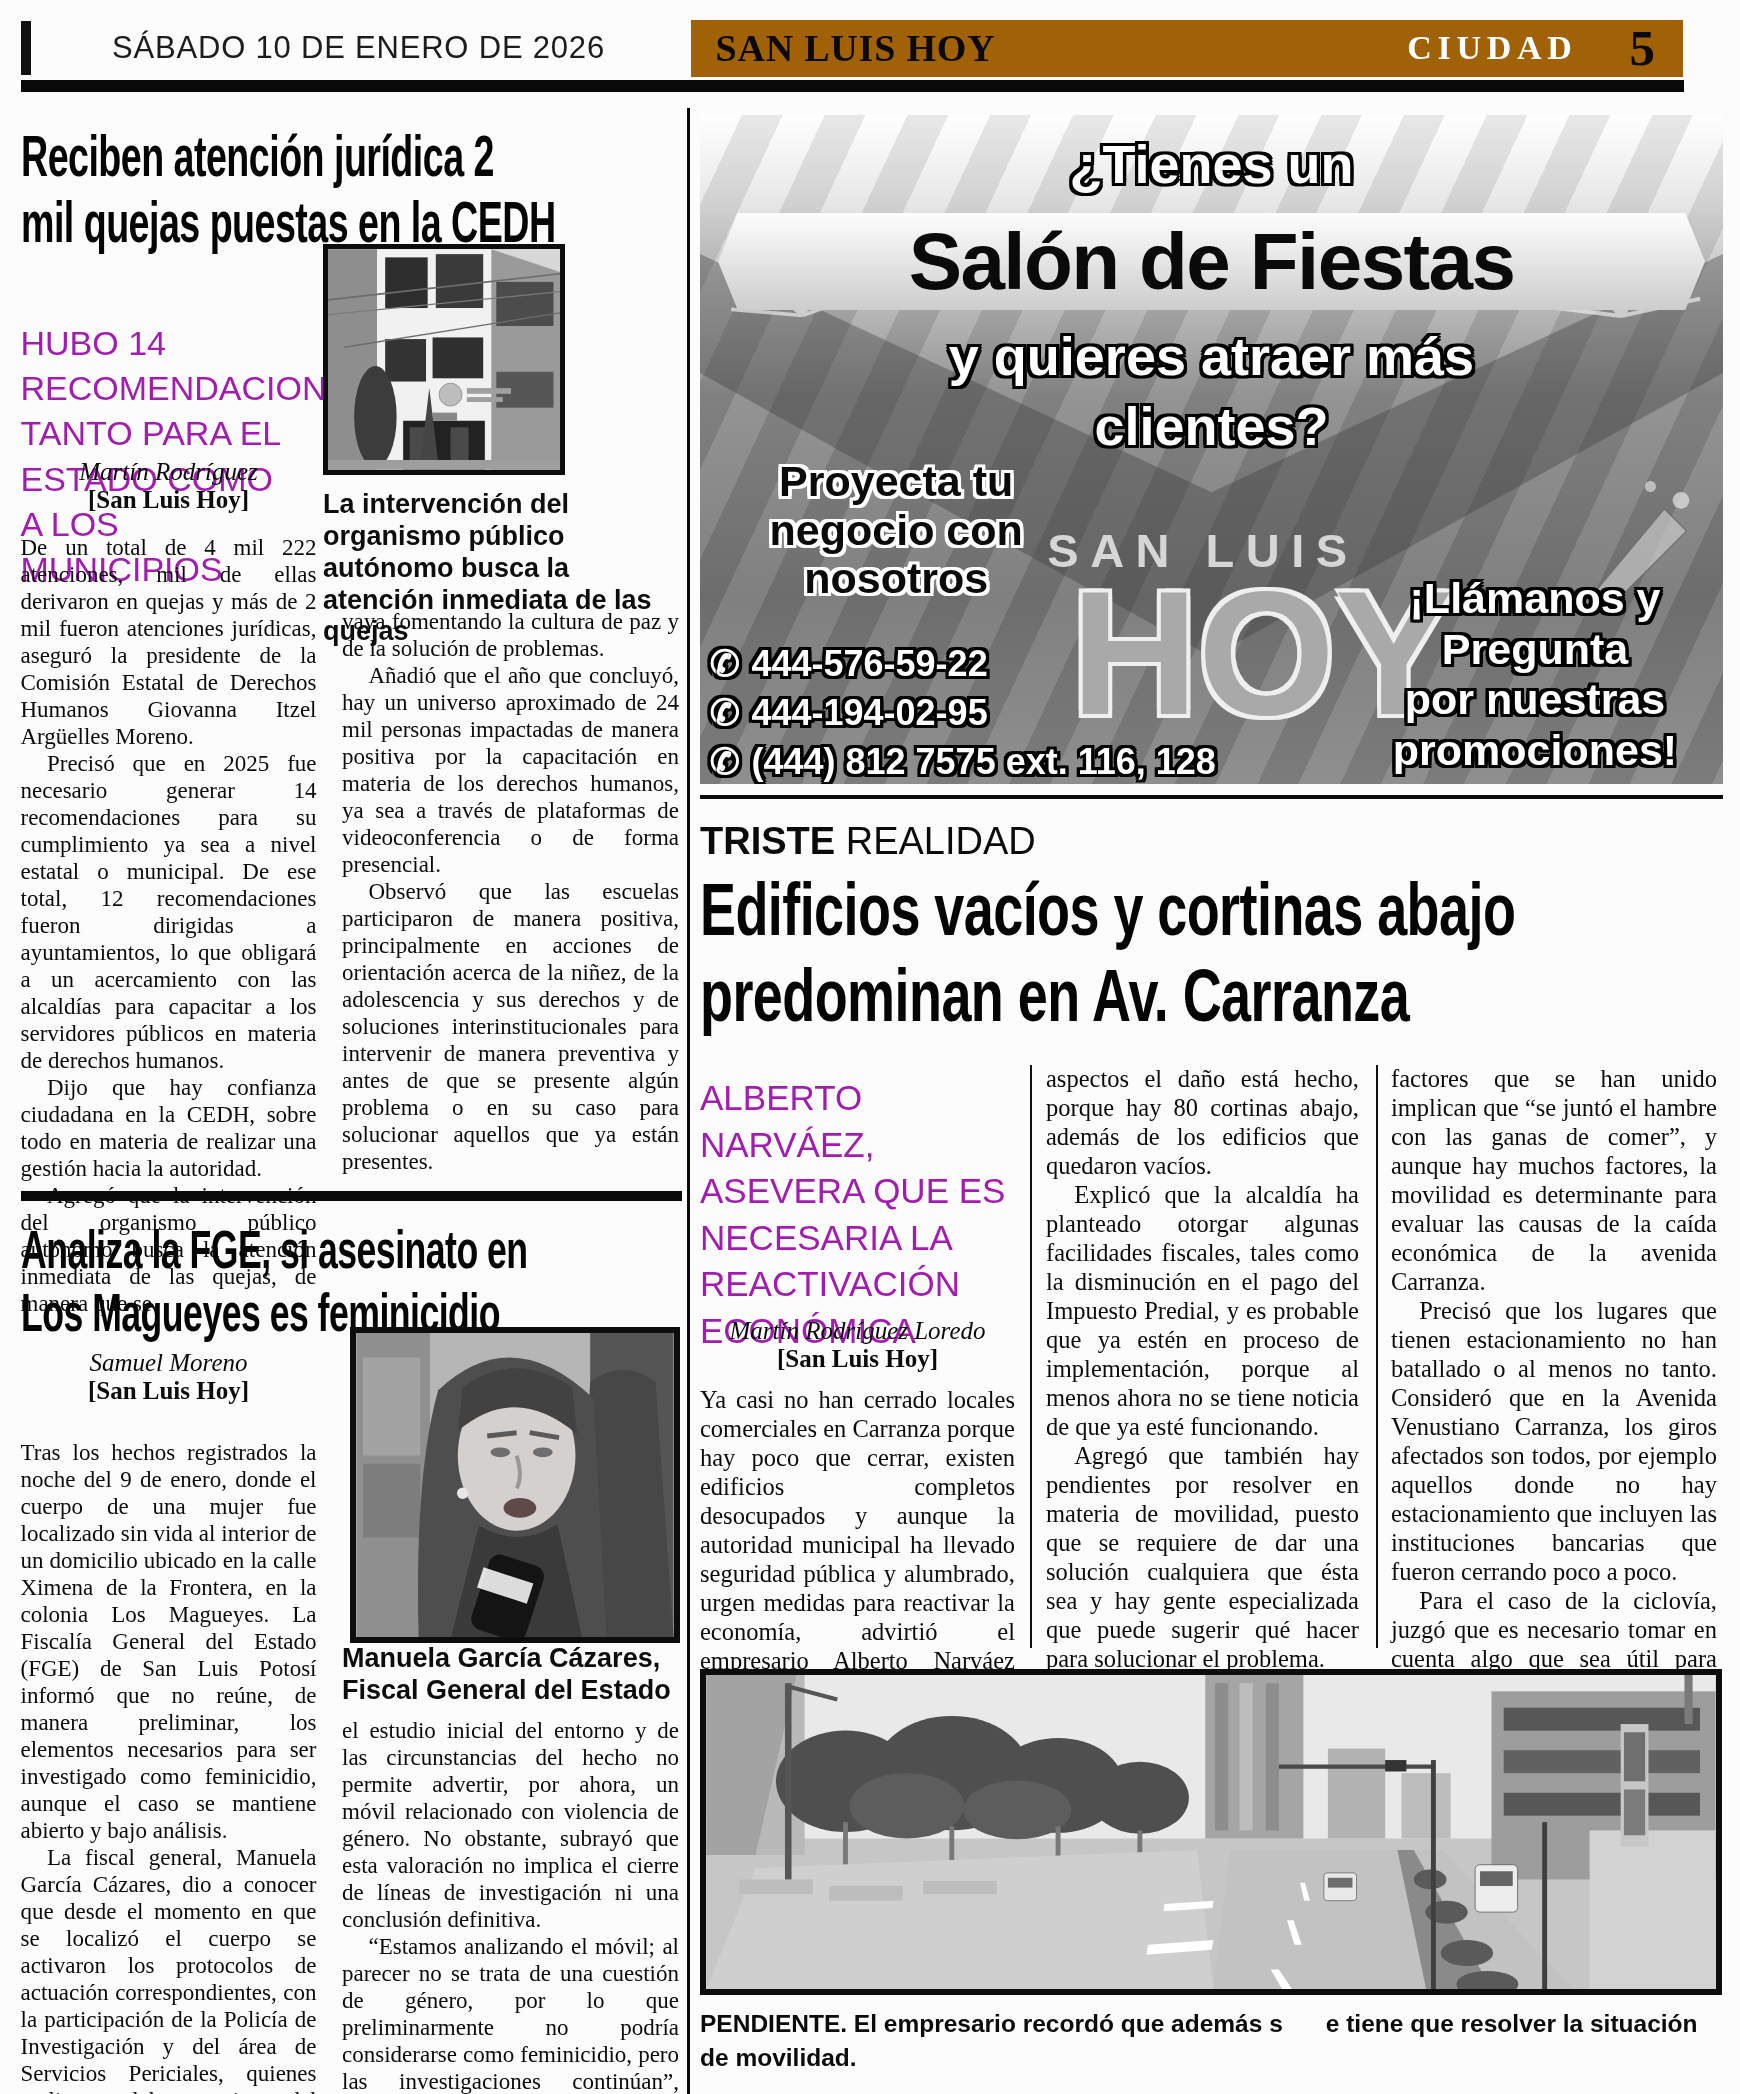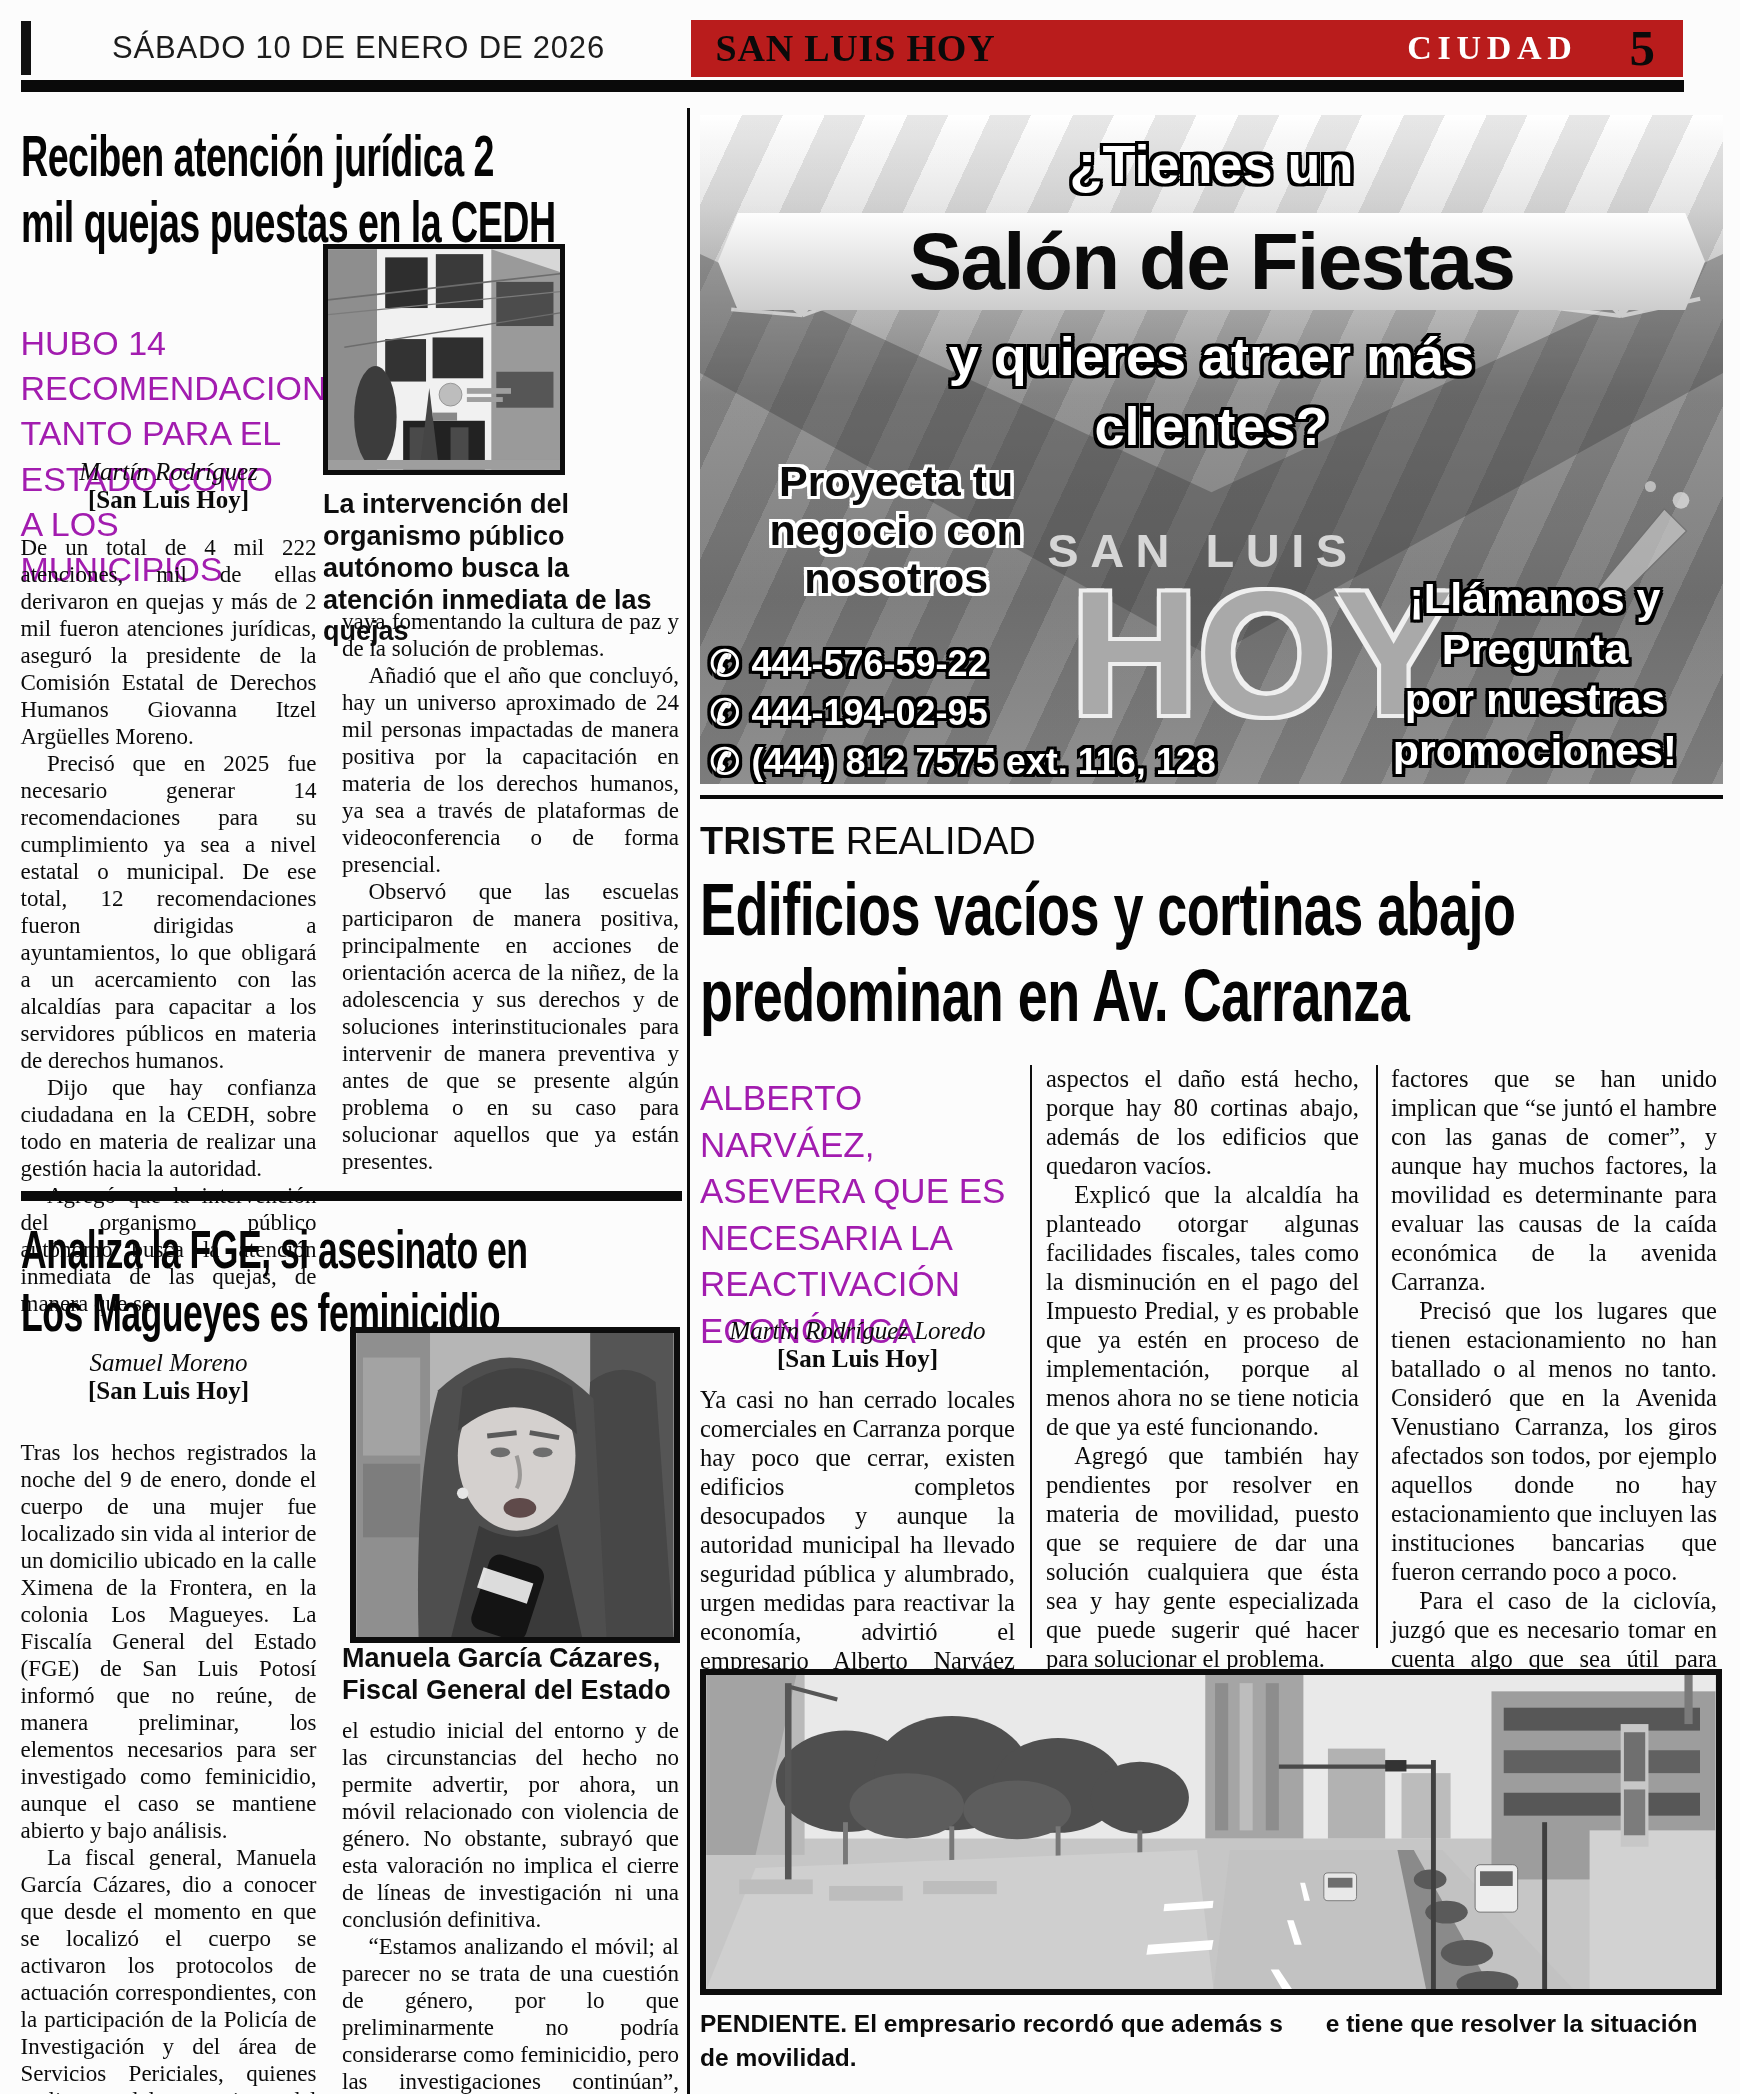--- a/index.html
+++ b/index.html
@@ -7,21 +7,21 @@
         font-family:"Liberation Serif",serif;color:#0b0b0b;}
   .abs{position:absolute;}
   .sans{font-family:"Liberation Sans",sans-serif;}
   .ml{white-space:pre-line;}
   .cond{transform-origin:0 0;transform:scaleX(0.66);}
   .cond72{transform-origin:0 0;transform:scaleX(0.72);}
 
   
   .hdr-tick{left:20.5px;top:21px;width:10.6px;height:54px;background:#111;}
   .hdr-date{left:33px;top:29.5px;width:651px;text-align:center;font-size:31px;letter-spacing:0.8px;color:#1c1c1c;}
-  .hdr-gray{left:691px;top:19.6px;width:992px;height:57px;background:#b91c1c;display:flex;align-items:center;}
+  .hdr-gray{left:691px;top:19.6px;width:992px;height:57px;background:#a16207;display:flex;align-items:center;}
   .masthead{font-size:38px;font-weight:bold;letter-spacing:0.8px;margin-left:24.5px;color:#0a0a0a;}
   .section{margin-left:auto;font-size:34px;font-weight:bold;letter-spacing:5.7px;color:#ffffff;}
   .pagenum{font-size:51px;font-weight:900;color:#0a0a0a;margin:0 28px 0 52px;}
   .hdr-rule{left:20.5px;top:80px;width:1663px;height:11.5px;background:#0a0a0a;}
   .vdivider{left:687px;top:108px;width:2.5px;height:1987px;background:#0a0a0a;}
 
   
   .headline{font-weight:bold;color:#050505;letter-spacing:-0.8px;line-height:1.16;}
   .subhead{font-family:"Liberation Sans",sans-serif;font-size:34px;line-height:1.33;color:#a21caf;}
   .byline{width:296px;text-align:center;}

